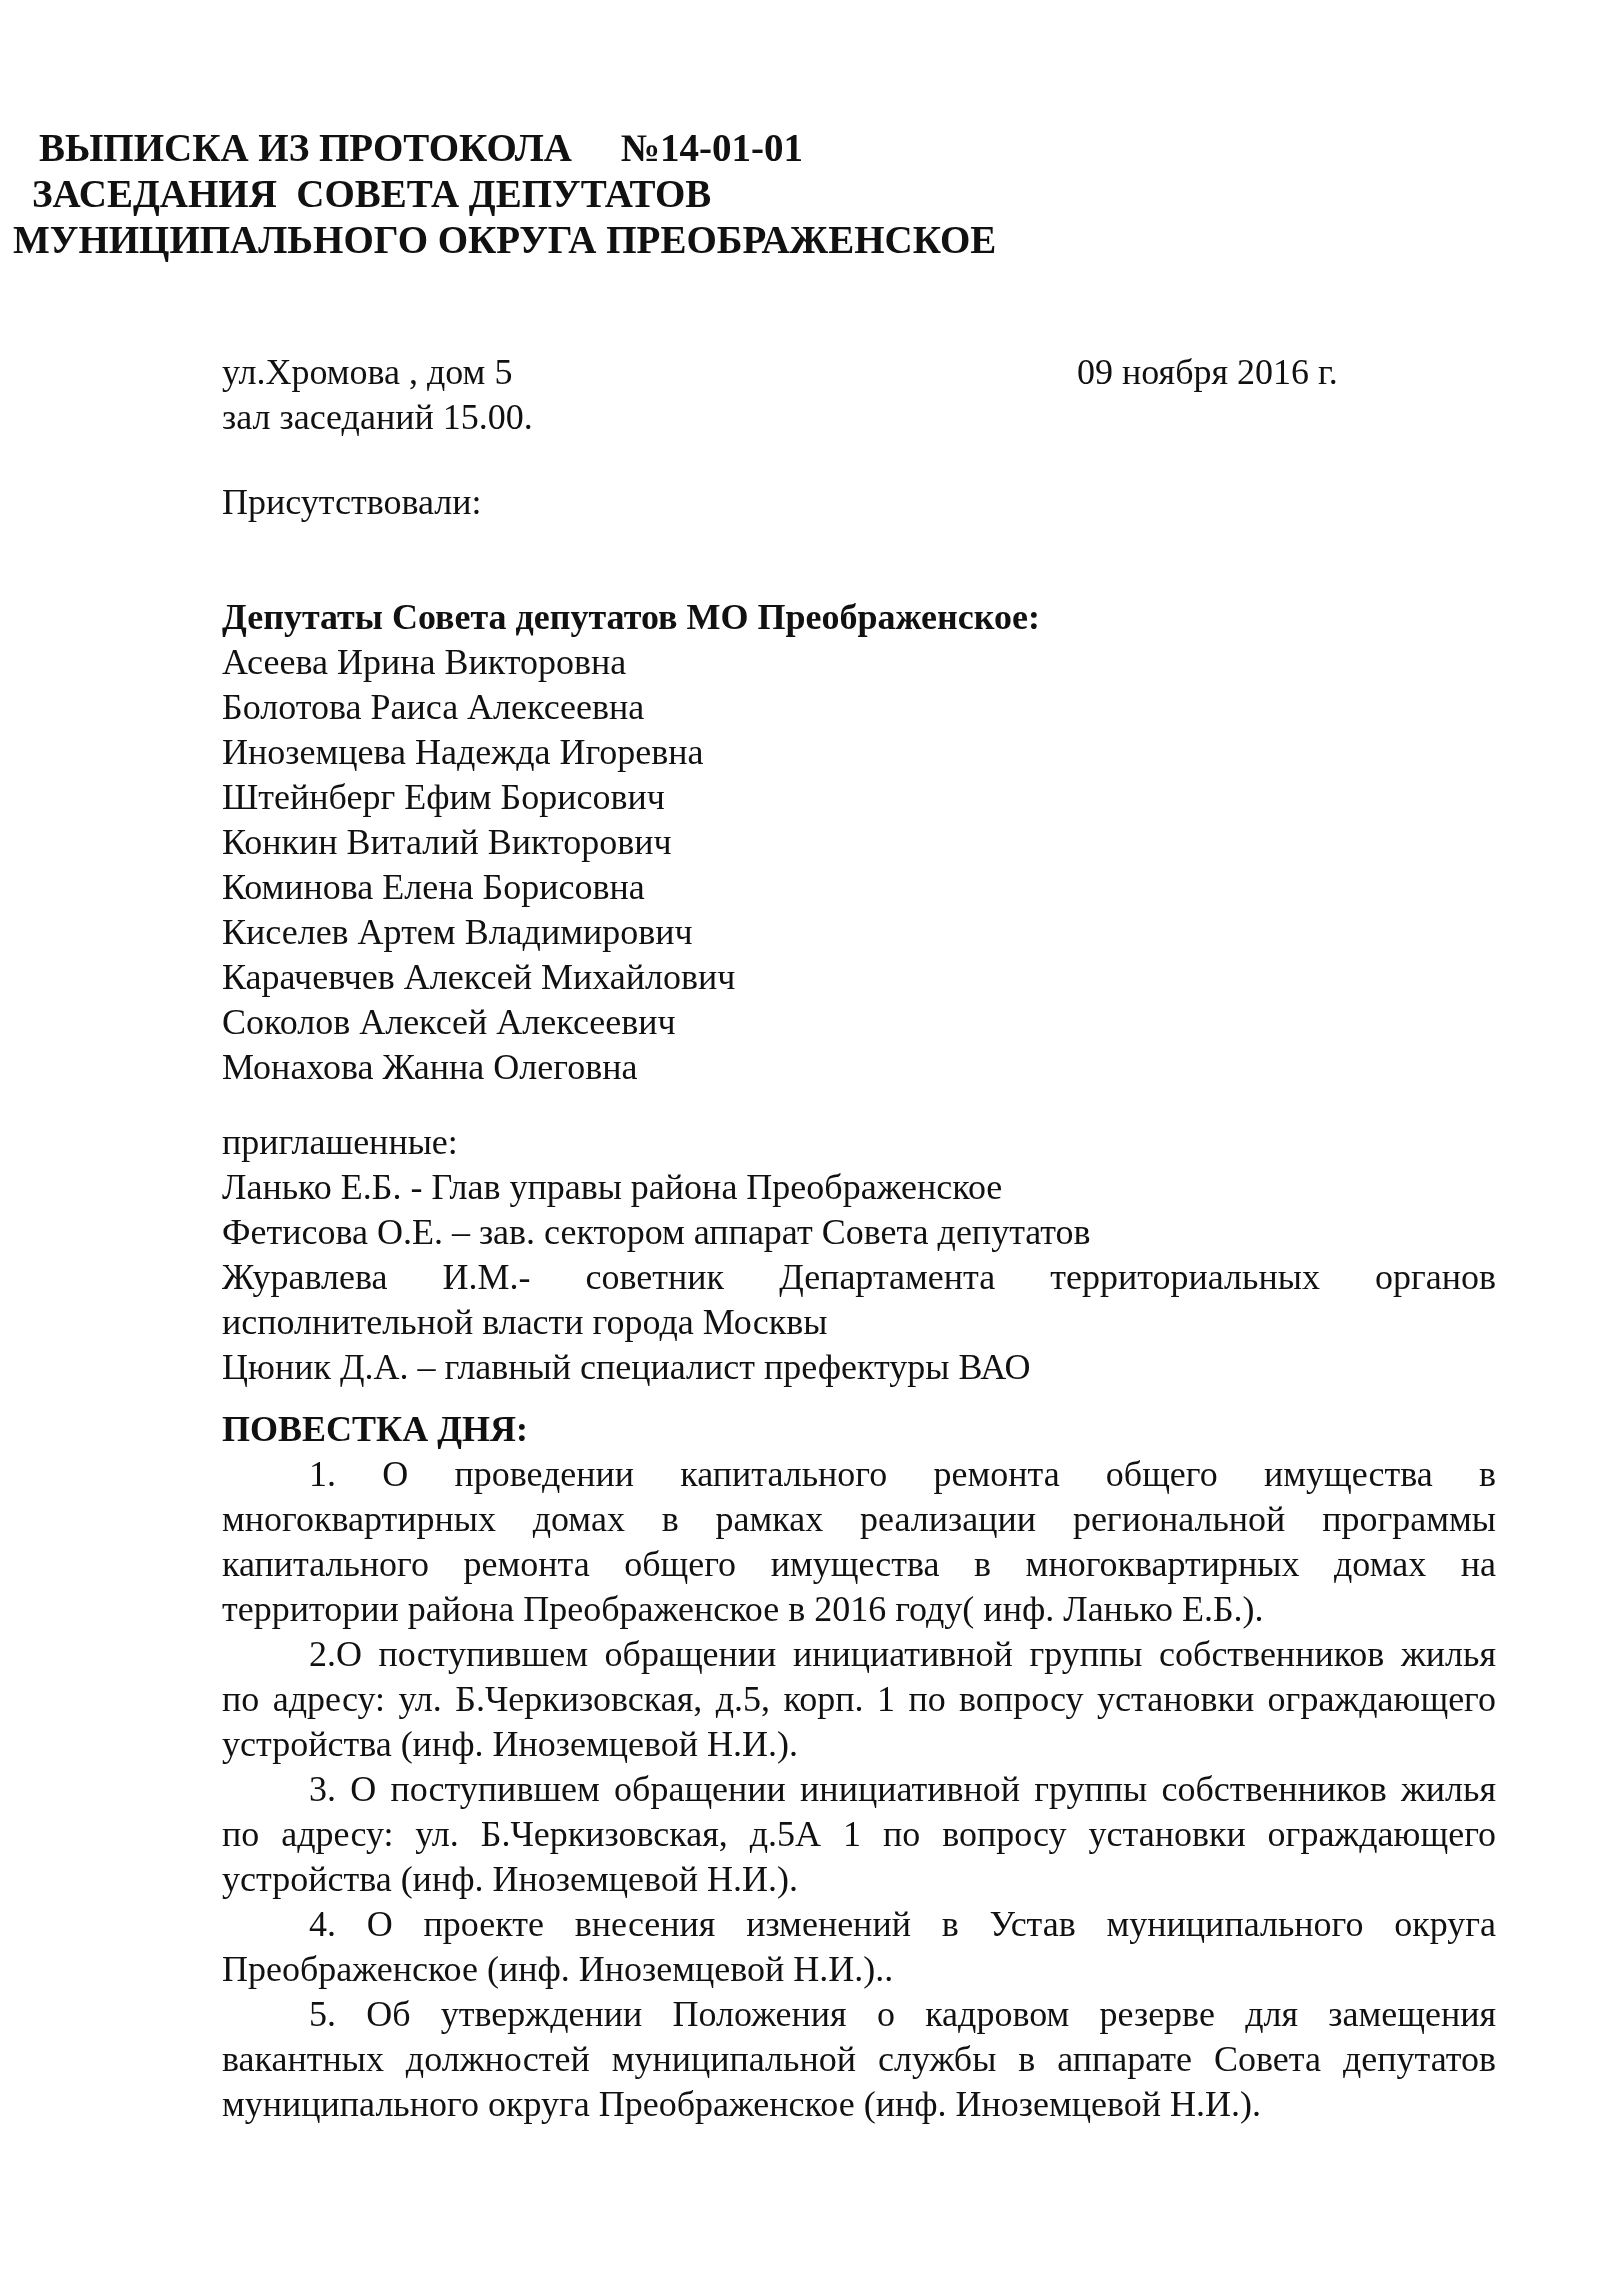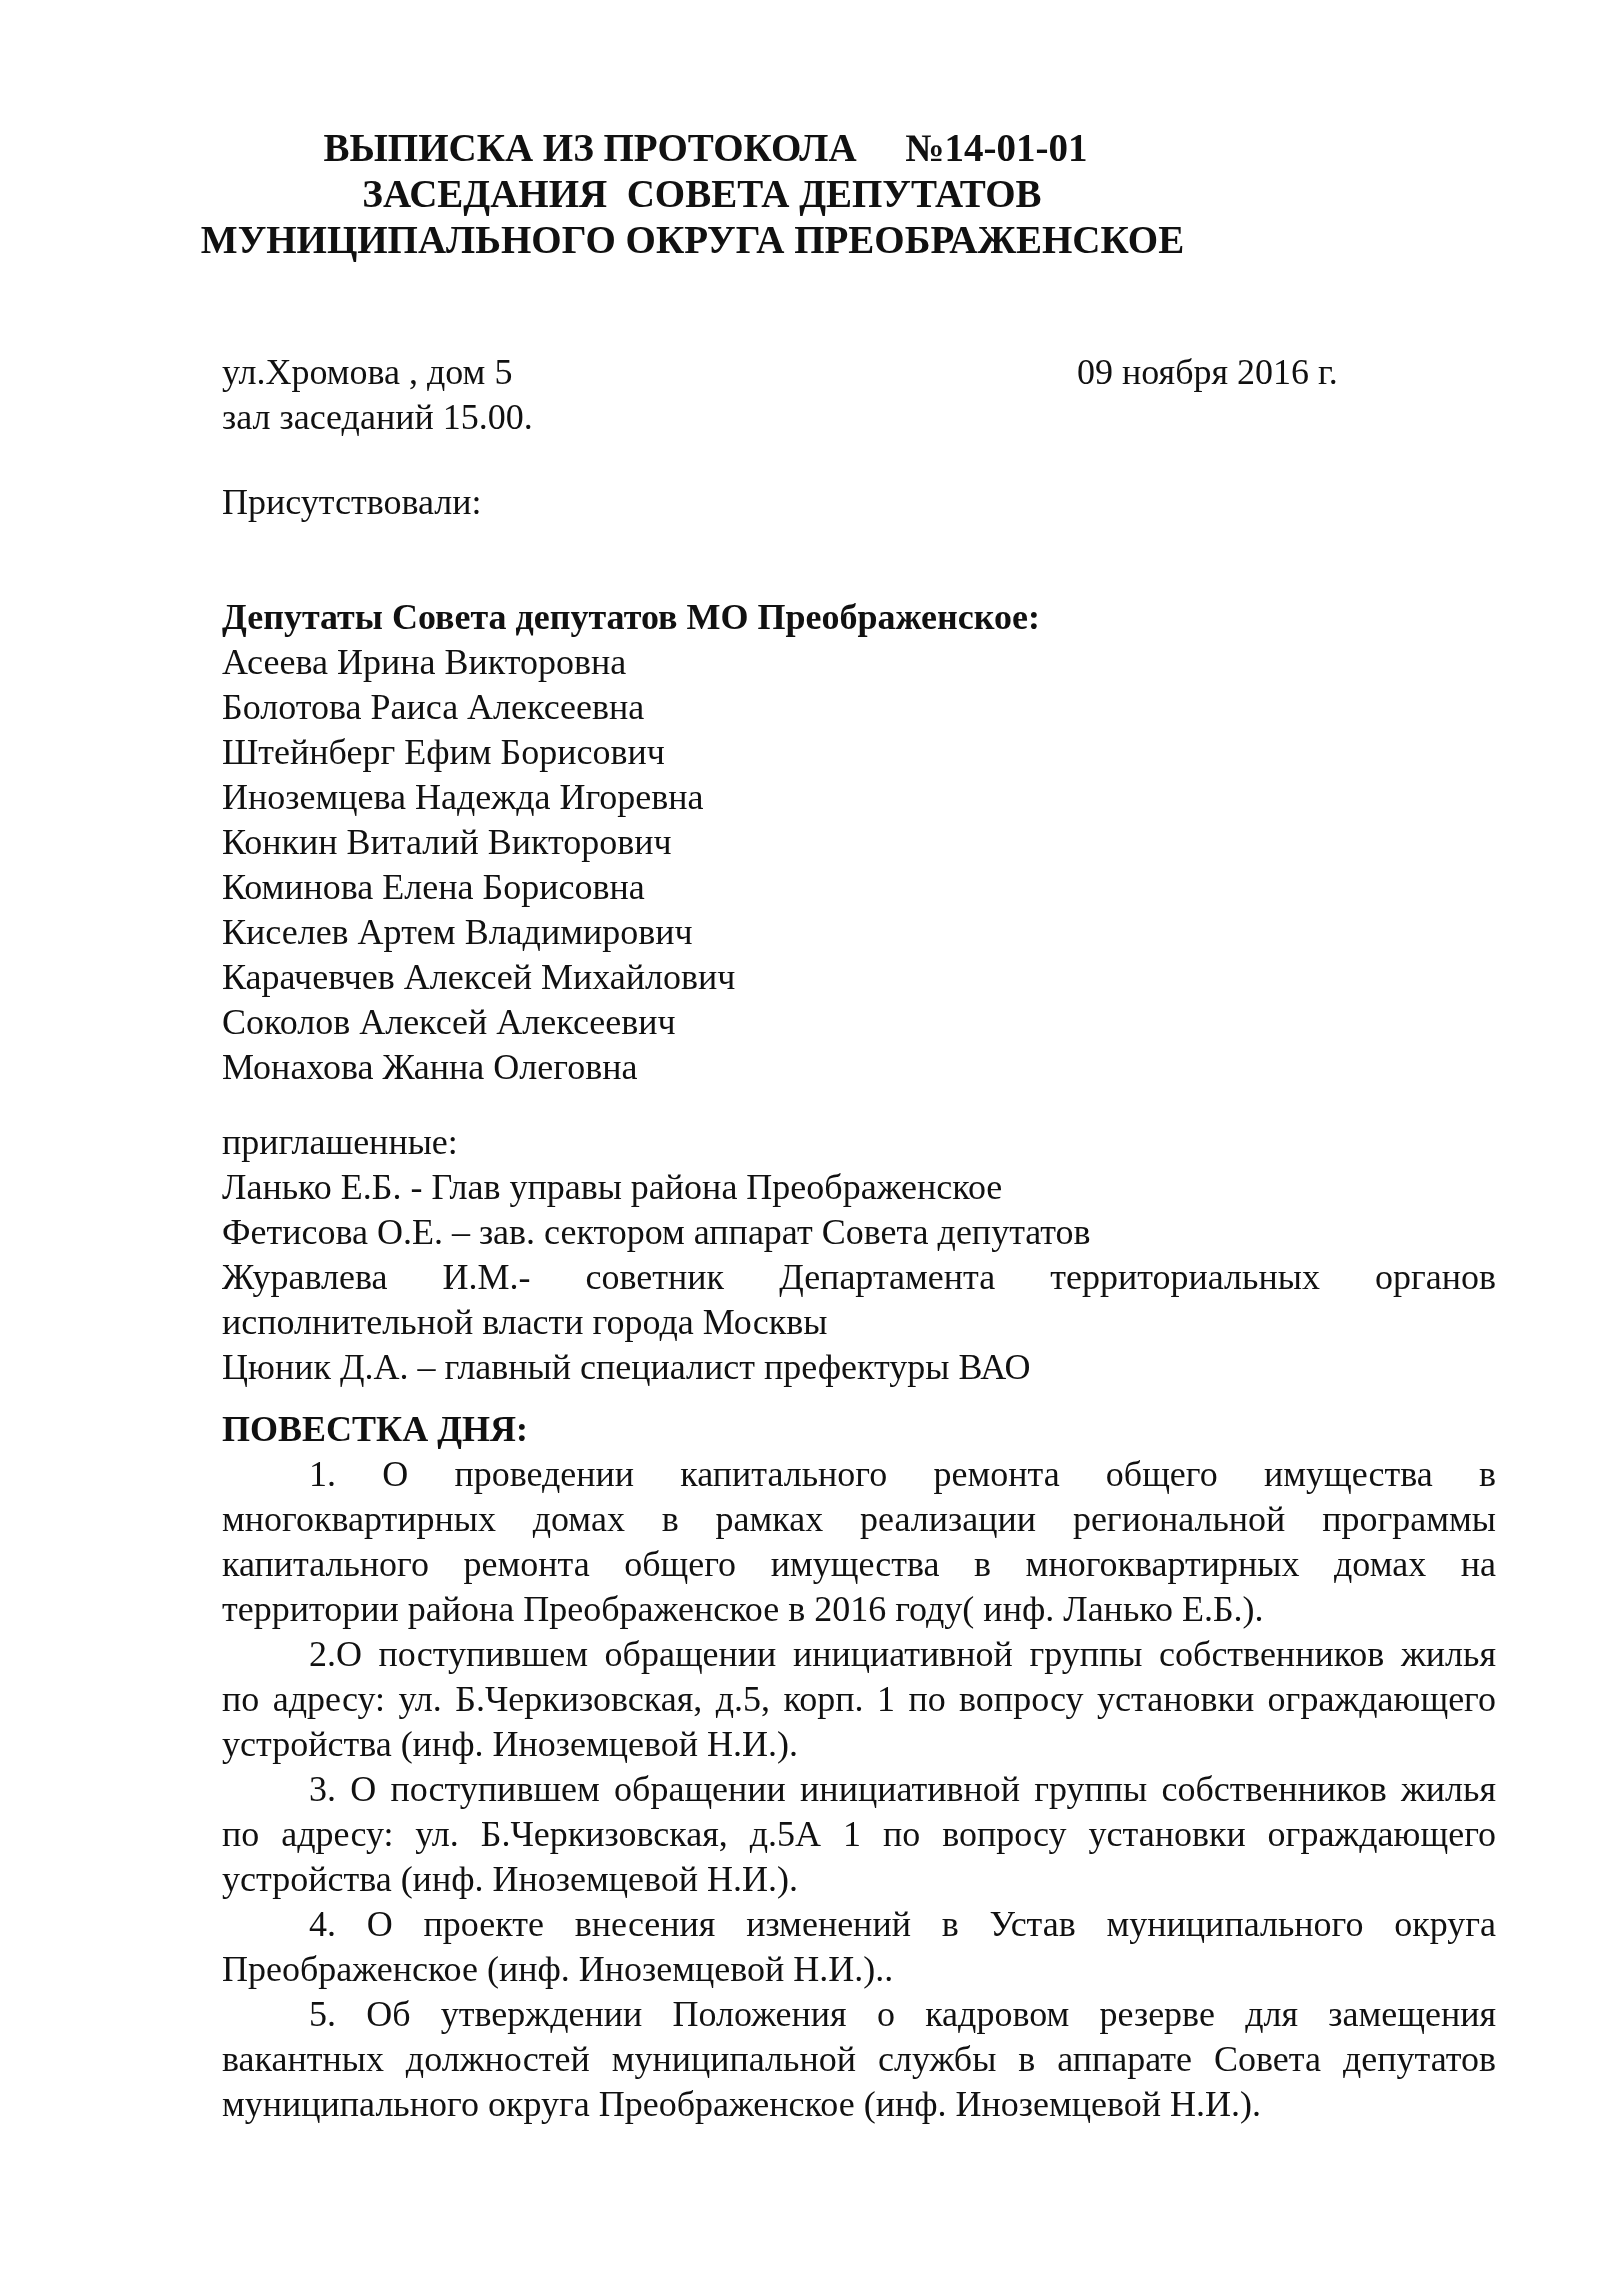--- a/index.html
+++ b/index.html
@@ -21,21 +21,21 @@
       top: 0;
       width: 1620px;
       height: 2273px;
       background: #ffffff;
     }
     .title-block {
       position: absolute;
       left: 0;
       top: 125px;
       width: 1372px;
-      text-align: center;
+      text-align: left;
       font-weight: bold;
       font-size: 39px;
       line-height: 46px;
       letter-spacing: 0px;
     }
     .title-line {
       display: block;
       white-space: pre;
     }
     .title-line.l1 { padding-left: 39px; }
@@ -121,22 +121,22 @@
     </div>
     <div class="meta-right">09 ноября 2016 г.</div>
   </div>
 
   <div class="present-label">Присутствовали:</div>
 
   <div class="content deputies">
     <span class="deputies-heading">Депутаты Совета депутатов МО Преображенское:</span>
     <span class="deputy">Асеева Ирина Викторовна</span>
     <span class="deputy">Болотова  Раиса Алексеевна</span>
+    <span class="deputy">Иноземцева Надежда Игоревна</span>
     <span class="deputy">Штейнберг Ефим Борисович</span>
-    <span class="deputy">Иноземцева Надежда Игоревна</span>
     <span class="deputy">Конкин Виталий Викторович</span>
     <span class="deputy">Коминова Елена Борисовна</span>
     <span class="deputy">Киселев Артем Владимирович</span>
     <span class="deputy">Карачевчев Алексей Михайлович</span>
     <span class="deputy">Соколов Алексей Алексеевич</span>
     <span class="deputy">Монахова Жанна Олеговна</span>
   </div>
 
   <div class="content invited">
     <span class="invited-label">приглашенные:</span>

